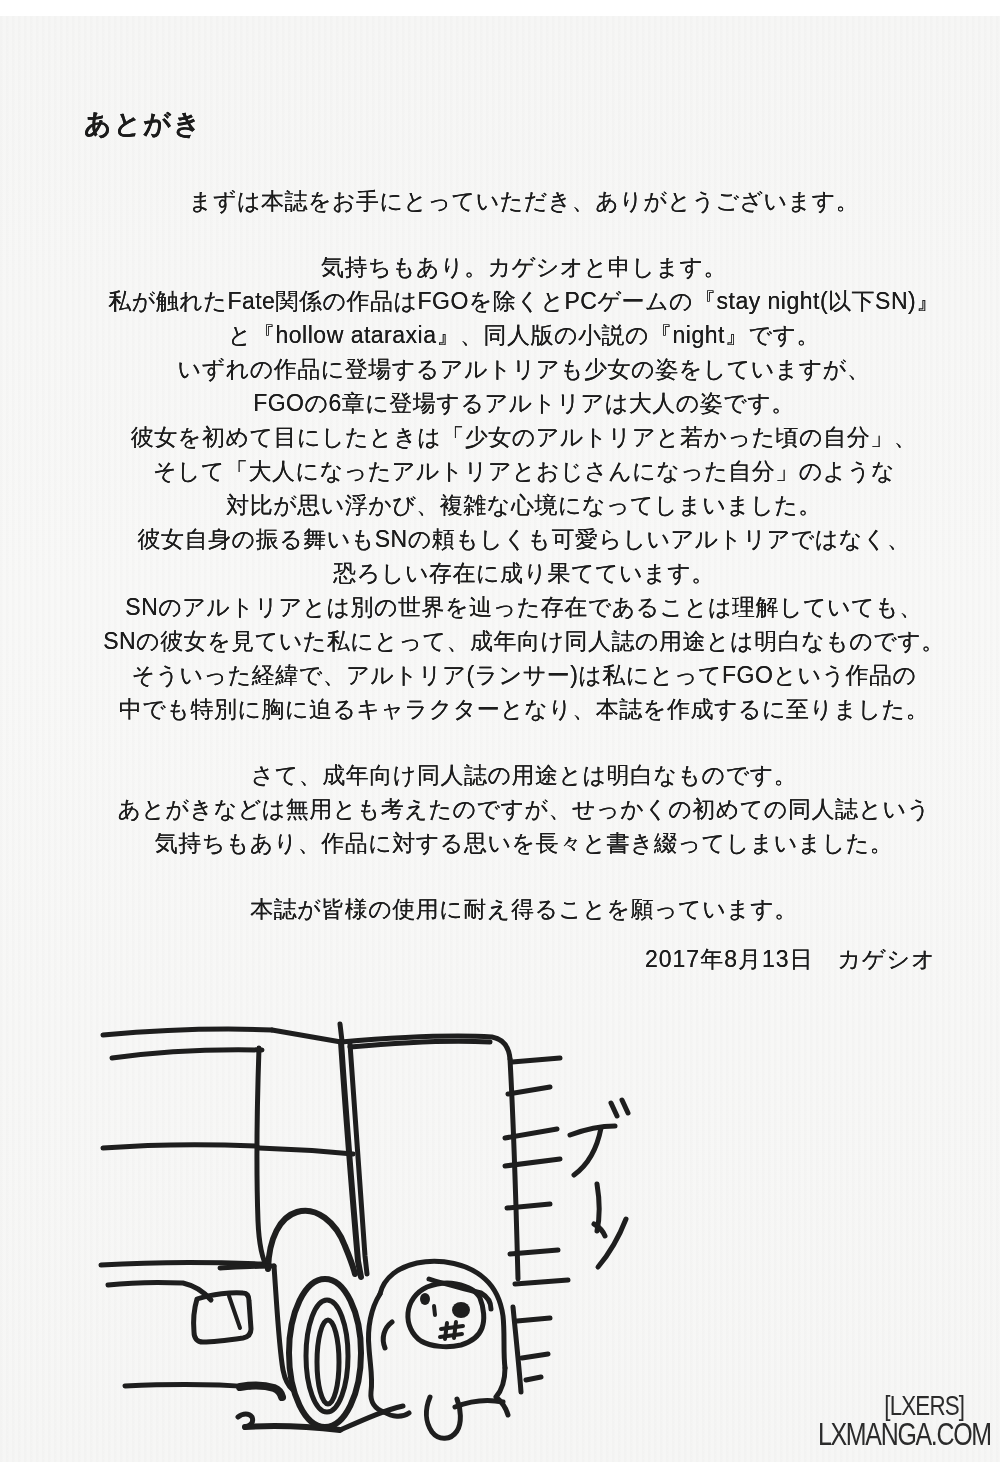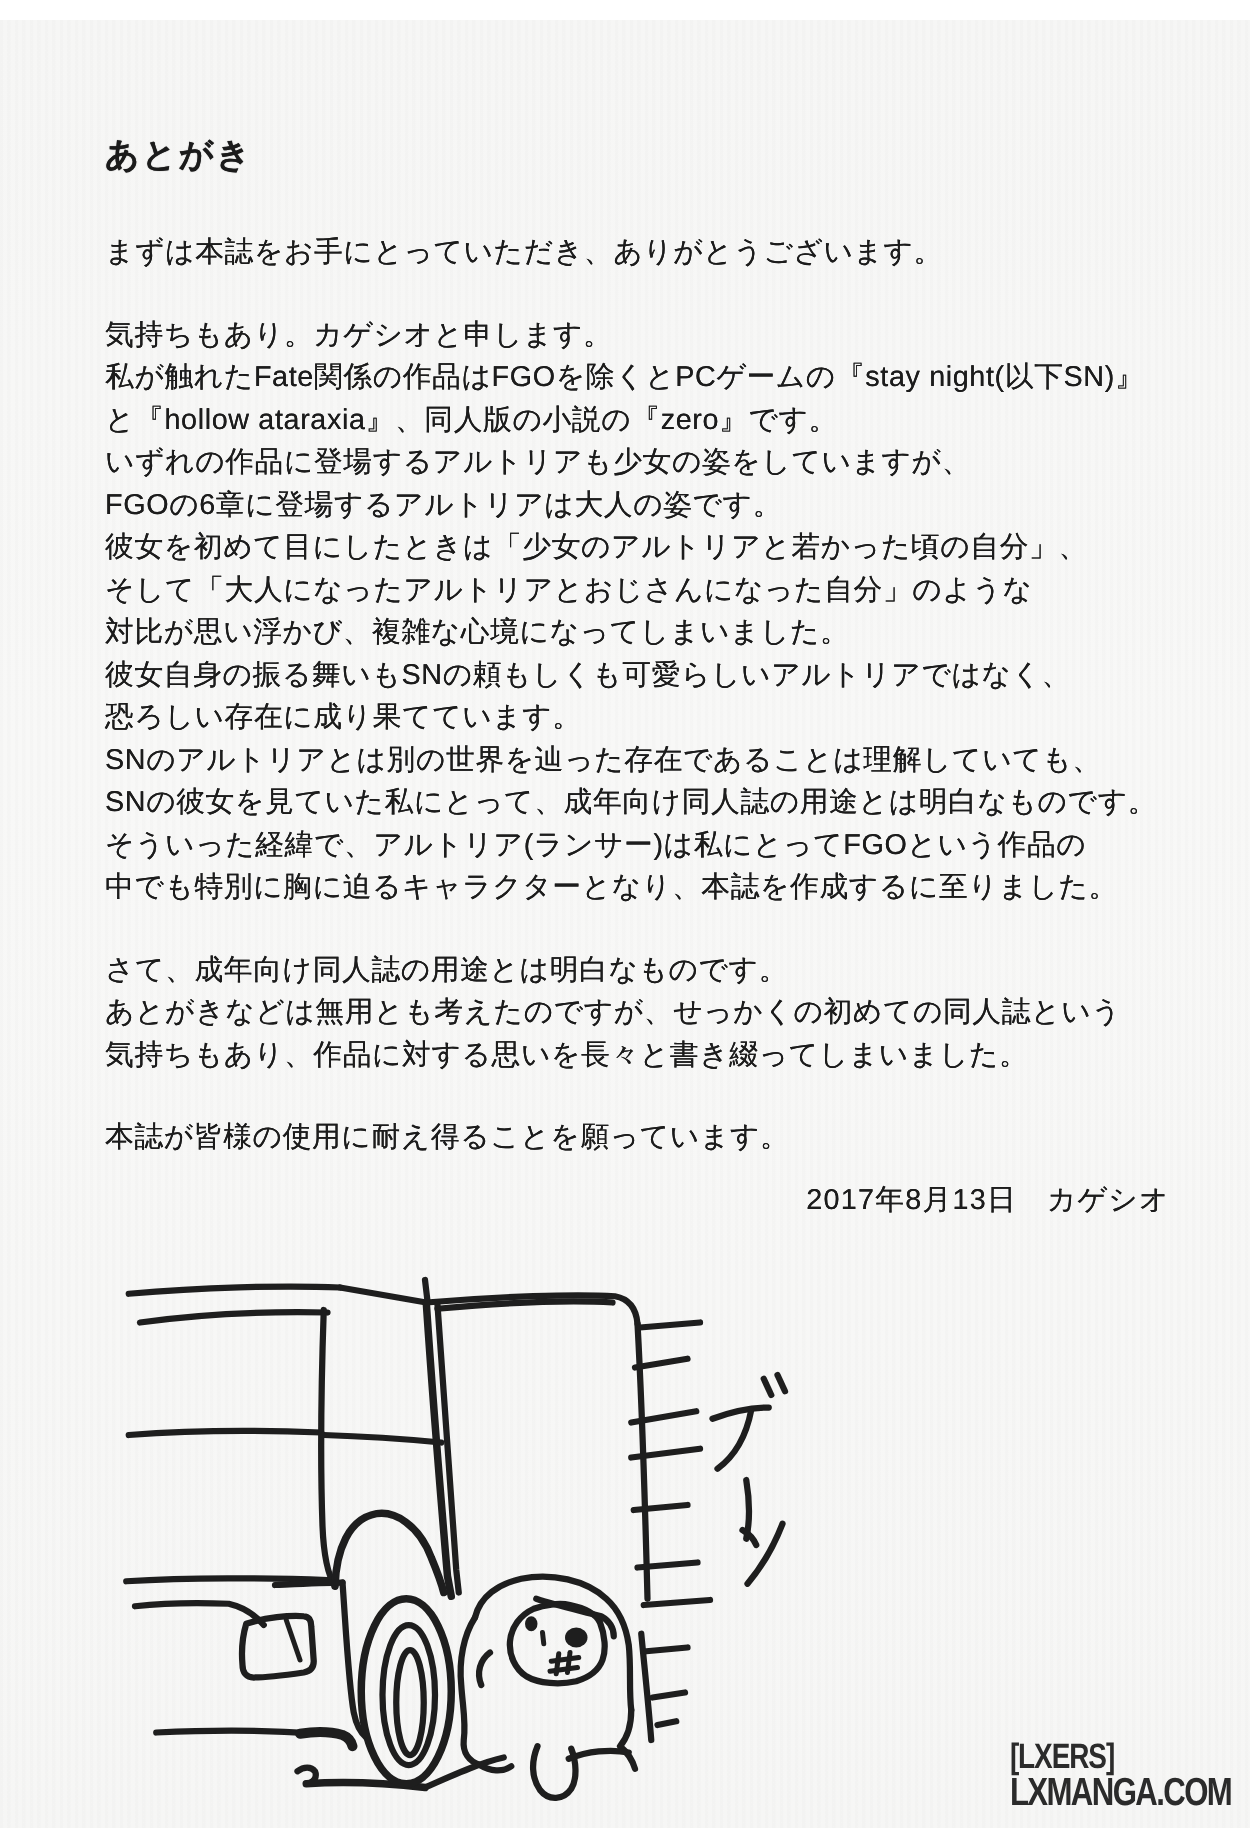--- a/index.html
+++ b/index.html
@@ -34,21 +34,21 @@
     left: 84px;
     top: 168px;
     width: 880px;
     font-size: 23px;
     line-height: 34px;
     color: #1c1c1c;
     text-shadow: 0 0 0.5px #1c1c1c;
     letter-spacing: 0.5px;
   }
   .para { margin: 0 0 32px 0; }
-  .line { white-space: nowrap; }
+  .line { white-space: nowrap; text-align: center; }
 
   .date-line {
     position: absolute;
     left: 645px;
     top: 928px;
     font-size: 23px;
     letter-spacing: 1px;
     color: #1c1c1c;
     text-shadow: 0 0 0.5px #1c1c1c;
     white-space: nowrap;
@@ -58,26 +58,26 @@
   .doodle {
     position: absolute;
     left: 0;
     top: 995px;
     width: 700px;
     height: 467px;
   }
 
   .watermark {
     position: absolute;
-    right: 34px;
+    right: 24px;
     top: 1376px;
     width: 170px;
-    text-align: left;
+    text-align: right;
     color: #2b2b2b;
-    font-weight: bold;
+    font-weight: normal;
     line-height: 1.05;
   }
   .watermark .wm1 {
     font-size: 26px;
     letter-spacing: -1px;
     transform: scale(0.86, 1.08);
     transform-origin: center;
   }
   .watermark .wm2 {
     font-size: 29px;
@@ -101,21 +101,21 @@
 
   <div class="title">あとがき</div>
 
   <div class="body-text">
       <div class="para">
         <div class="line">まずは本誌をお手にとっていただき、ありがとうございます。</div>
       </div>
       <div class="para">
         <div class="line">気持ちもあり。カゲシオと申します。</div>
         <div class="line">私が触れたFate関係の作品はFGOを除くとPCゲームの『stay night(以下SN)』</div>
-        <div class="line">と『hollow ataraxia』、同人版の小説の『zero』です。</div>
+        <div class="line">と『hollow ataraxia』、同人版の小説の『night』です。</div>
         <div class="line">いずれの作品に登場するアルトリアも少女の姿をしていますが、</div>
         <div class="line">FGOの6章に登場するアルトリアは大人の姿です。</div>
         <div class="line">彼女を初めて目にしたときは「少女のアルトリアと若かった頃の自分」、</div>
         <div class="line">そして「大人になったアルトリアとおじさんになった自分」のような</div>
         <div class="line">対比が思い浮かび、複雑な心境になってしまいました。</div>
         <div class="line">彼女自身の振る舞いもSNの頼もしくも可愛らしいアルトリアではなく、</div>
         <div class="line">恐ろしい存在に成り果てています。</div>
         <div class="line">SNのアルトリアとは別の世界を辿った存在であることは理解していても、</div>
         <div class="line">SNの彼女を見ていた私にとって、成年向け同人誌の用途とは明白なものです。</div>
         <div class="line">そういった経緯で、アルトリア(ランサー)は私にとってFGOという作品の</div>

